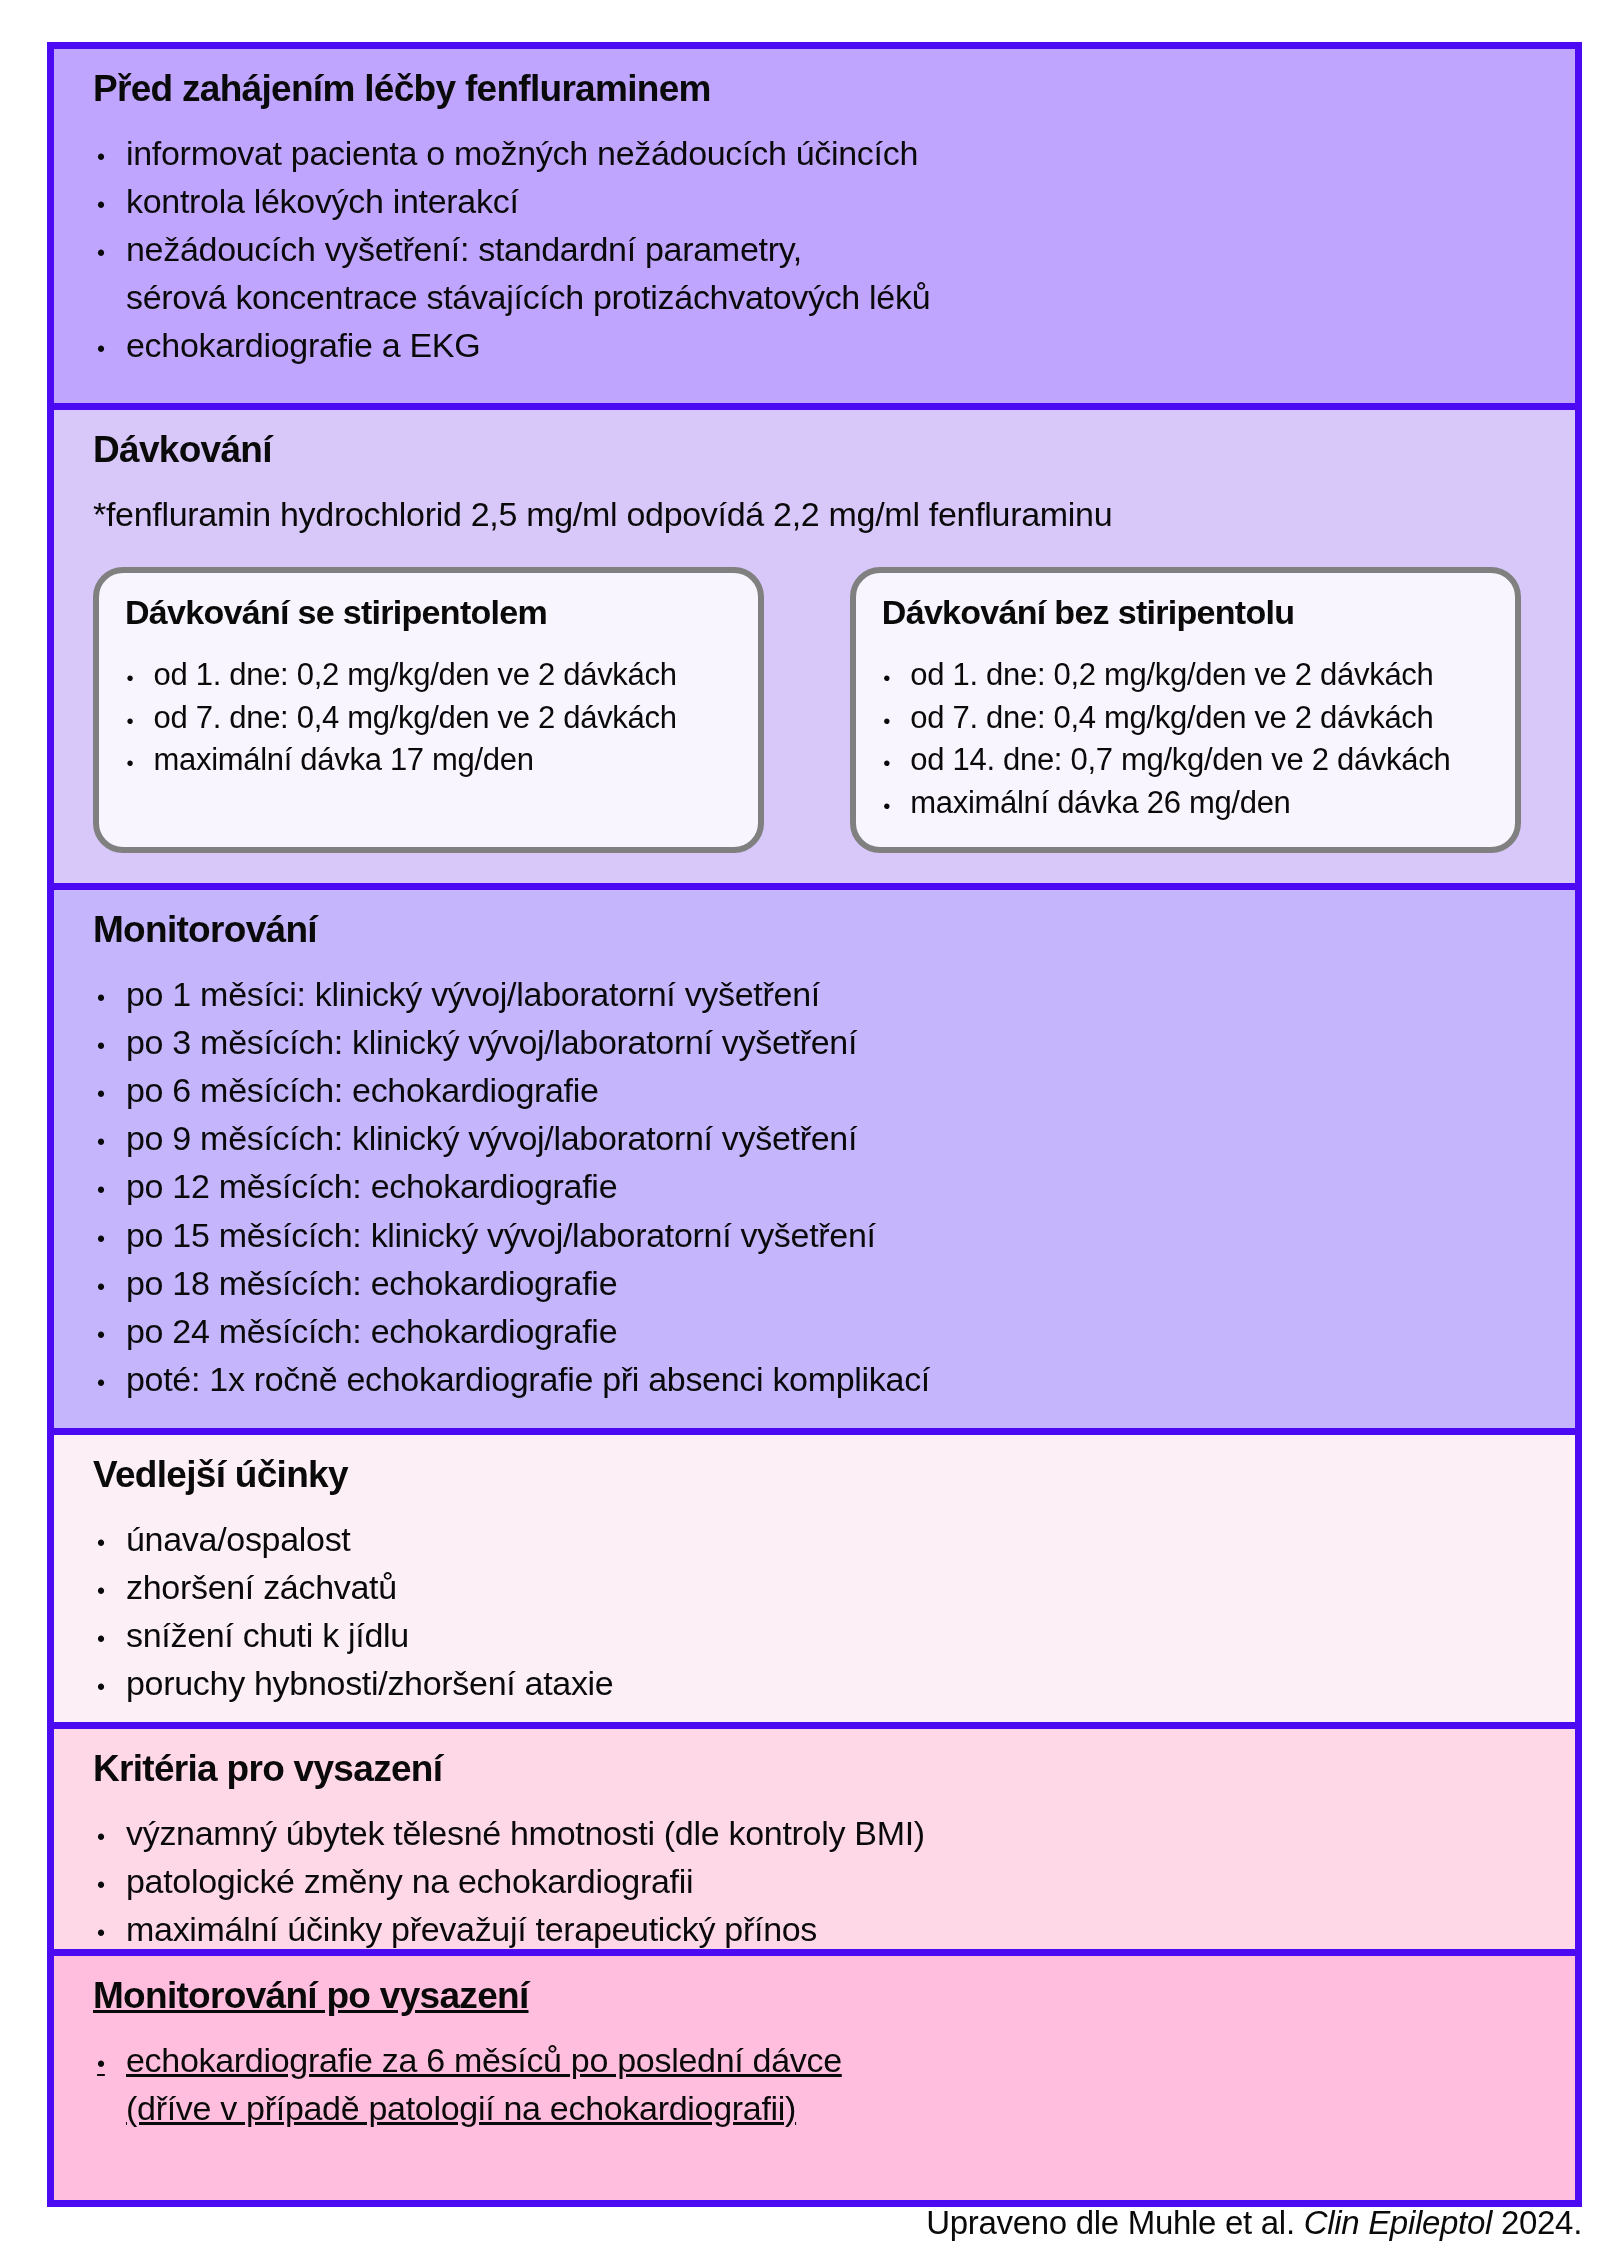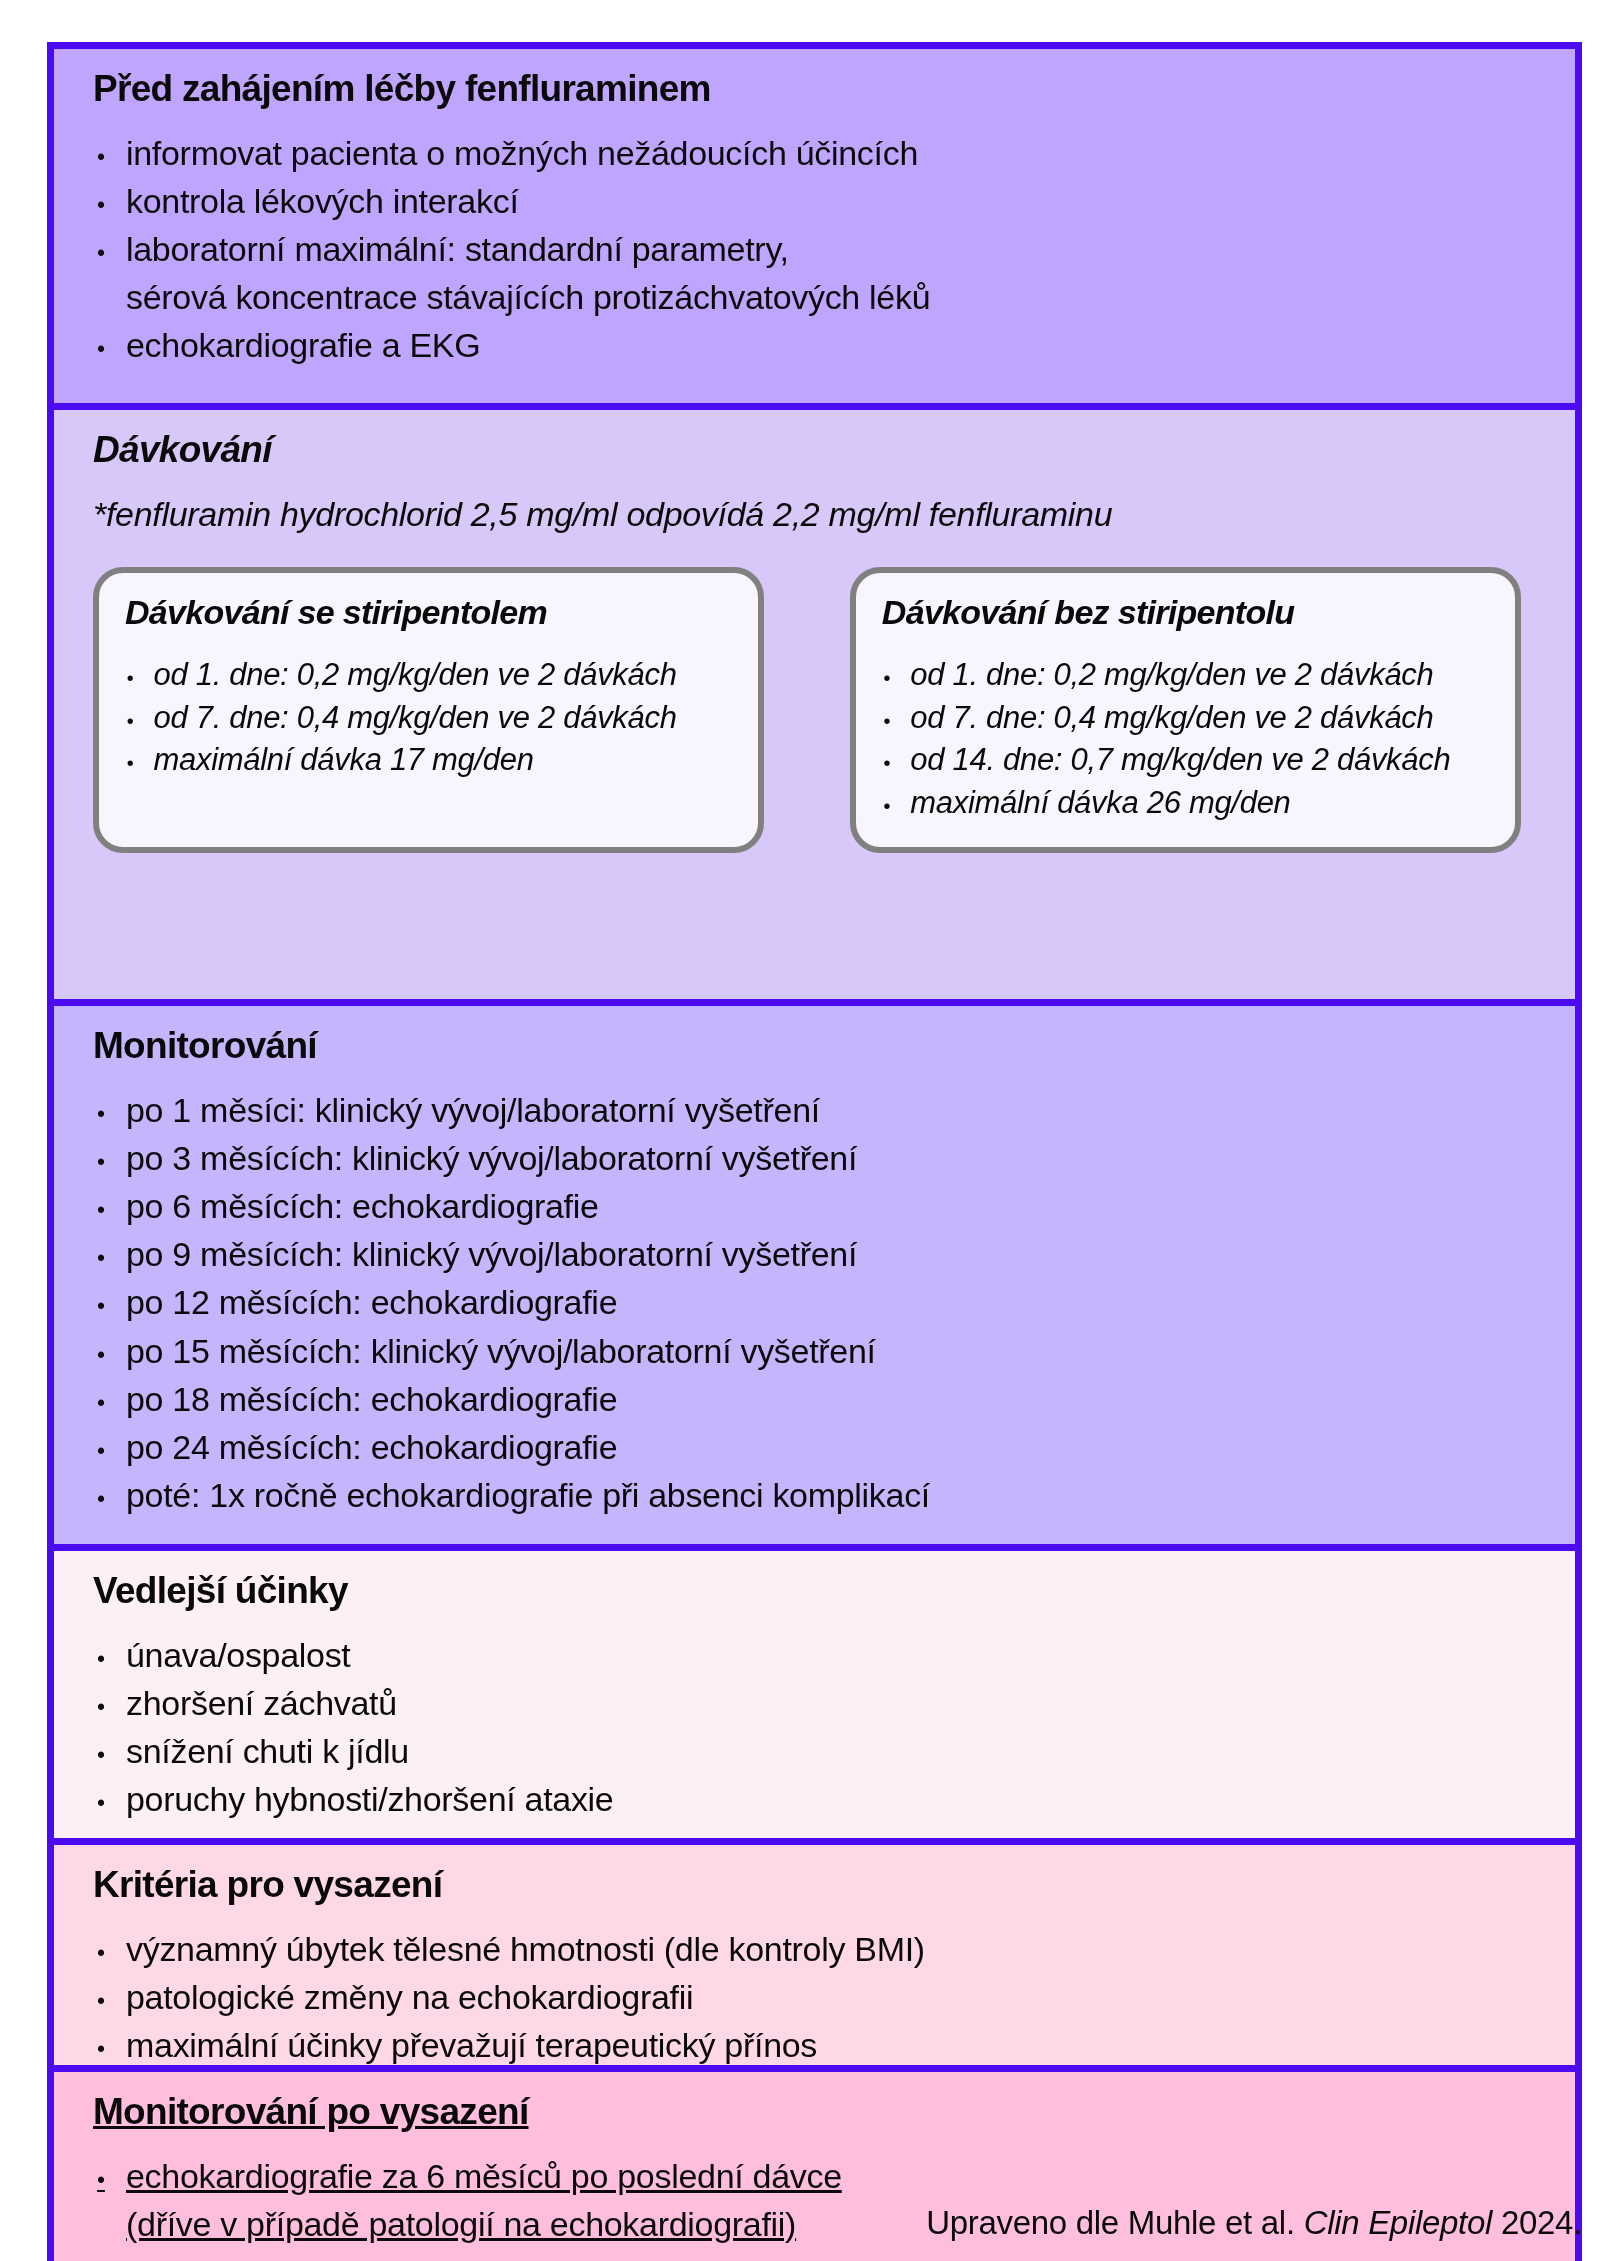--- a/index.html
+++ b/index.html
@@ -22,21 +22,21 @@
     border:7.5px solid var(--border-violet);
     background:#ffffff;
   }
   .sec{
     width:100%;
     padding:19px 34px 20.4px 39px;
     overflow:hidden;
   }
   .sec + .sec{ border-top:7.5px solid var(--border-violet); }
   .h1{height:354px;}
-  .h2{height:596px;font-style:italic;}
+  .h2{height:480px;}
   .h3{height:545px;}
   .h4{height:294px;}
   .h5{height:227px;}
   .h6{height:251px;text-decoration:underline;}
   .sec-title{
     font-size:37px;
     font-weight:700;
     letter-spacing:-0.7px;
     line-height:1.15;
     margin-bottom:23px;
@@ -109,21 +109,21 @@
       <div class="line">
         <span class="marker">•</span>
         <span class="txt">informovat pacienta o možných nežádoucích účincích</span>
       </div>
       <div class="line">
         <span class="marker">•</span>
         <span class="txt">kontrola lékových interakcí</span>
       </div>
       <div class="line">
         <span class="marker">•</span>
-        <span class="txt">laboratorní maximální: standardní parametry,</span>
+        <span class="txt">nežádoucích vyšetření: standardní parametry,</span>
       </div>
       <div class="line">
         <span class="marker"></span>
         <span class="txt">sérová koncentrace stávajících protizáchvatových léků</span>
       </div>
       <div class="line">
         <span class="marker">•</span>
         <span class="txt">echokardiografie a EKG</span>
       </div>
     </div>

